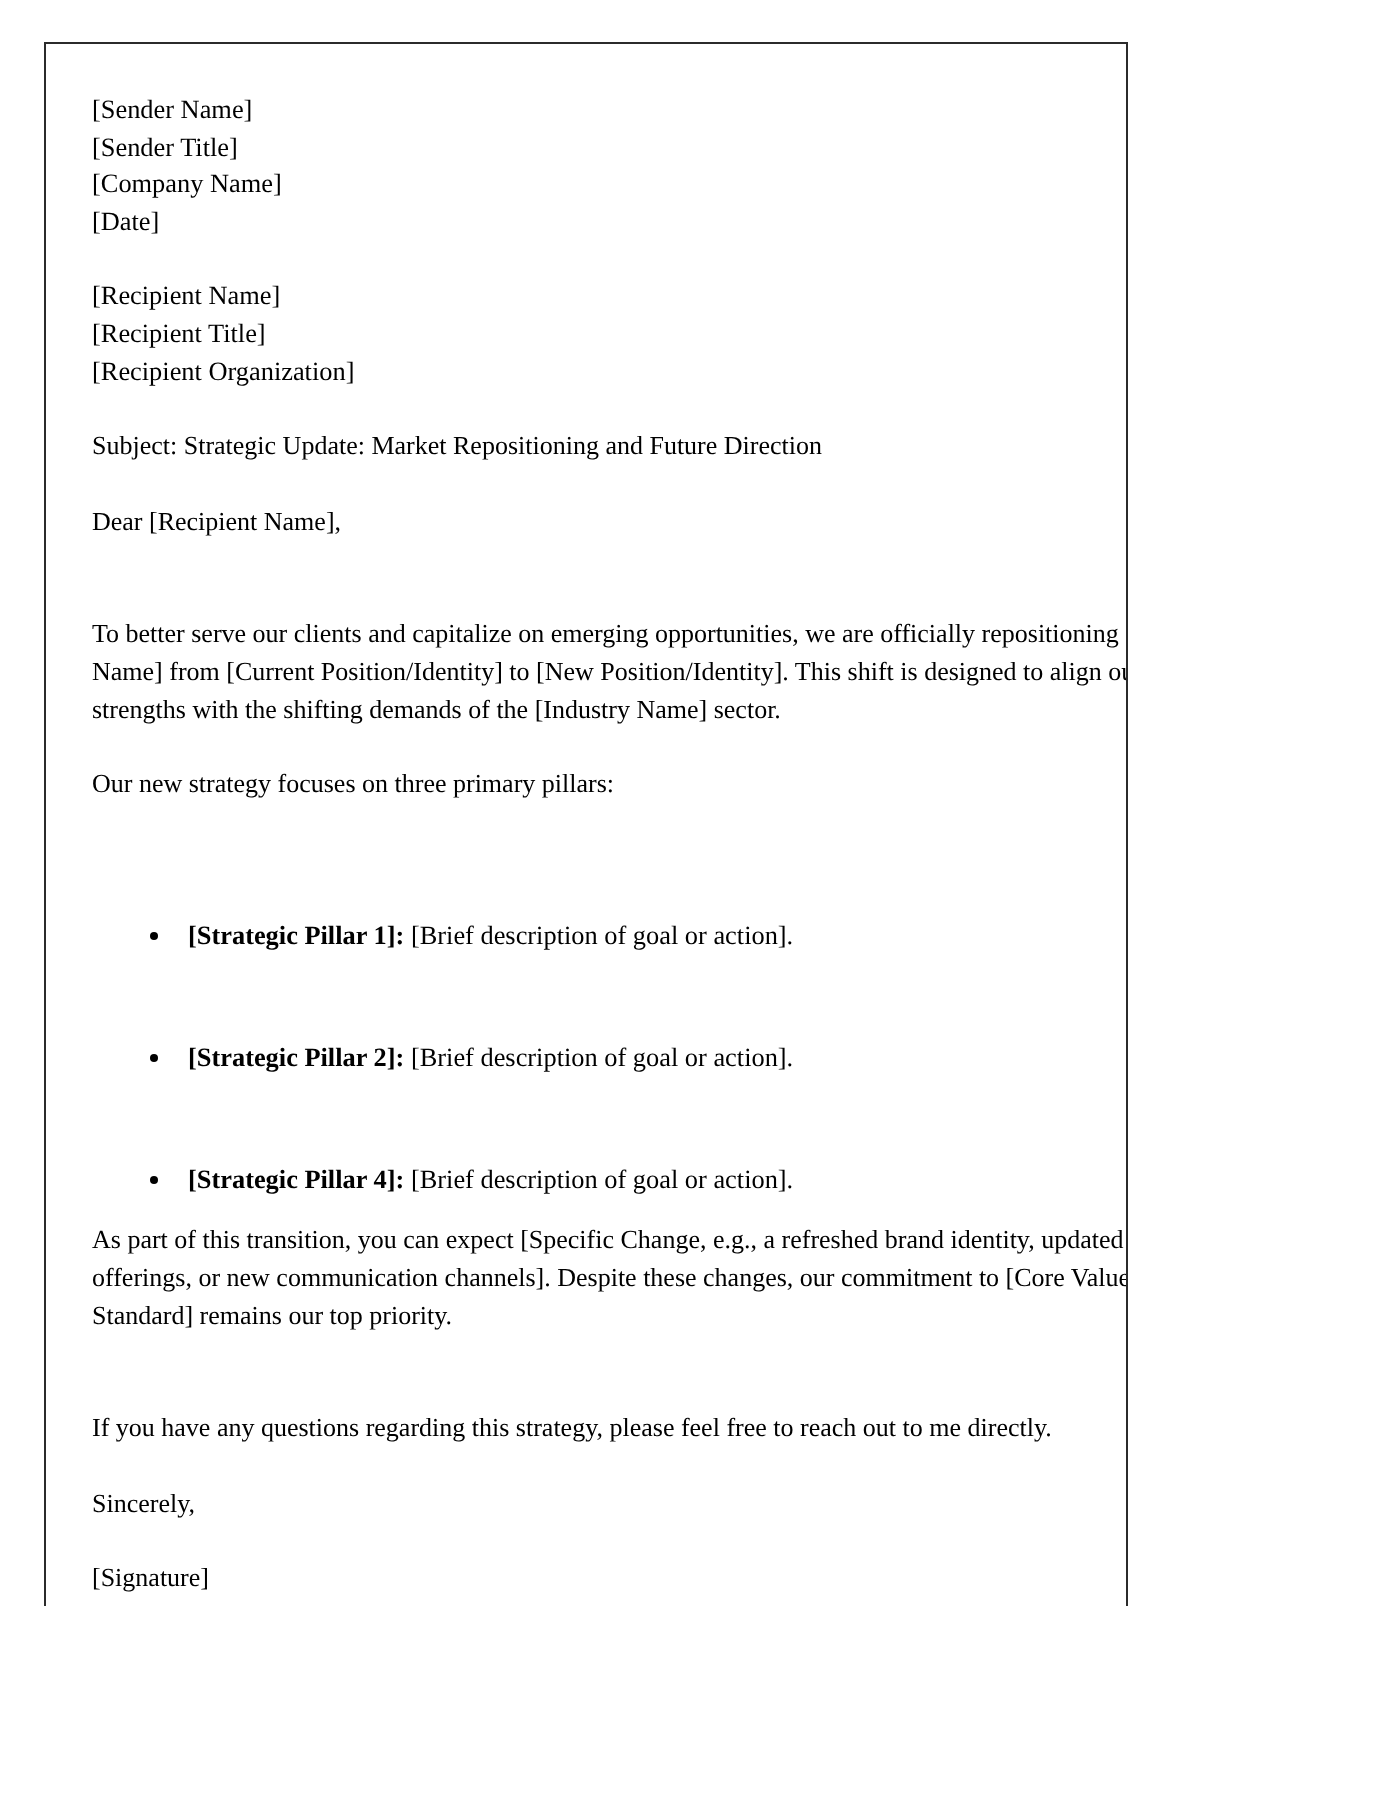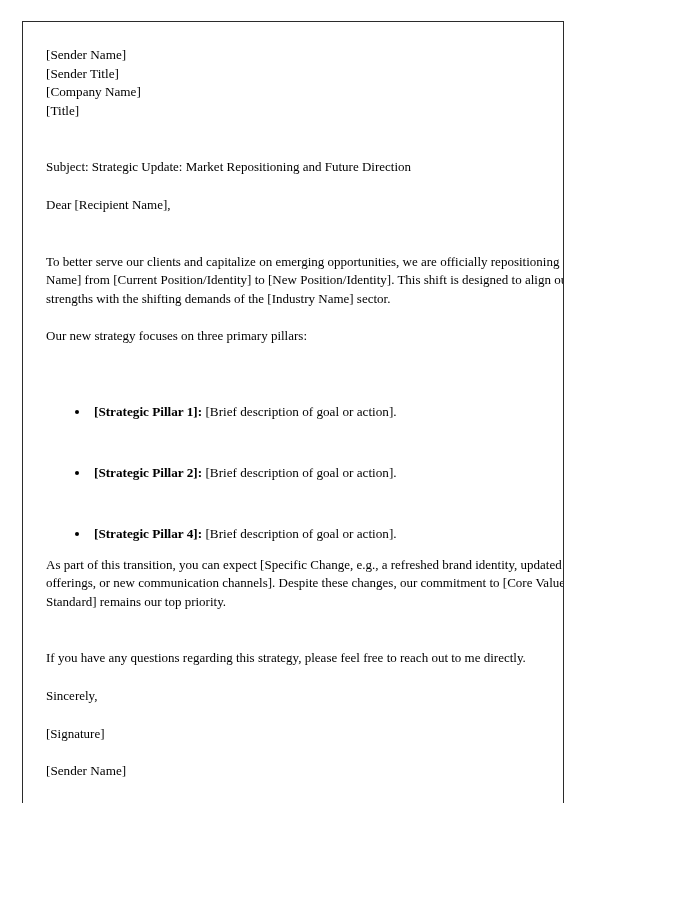--- a/index.html
+++ b/index.html
@@ -69,25 +69,30 @@
 </head>
 <body>
 
 <div class="page-frame">
   <div class="page-body">
 
     <div>
       <div class="addr-line">[Sender Name]</div>
       <div class="addr-line">[Sender Title]</div>
       <div class="addr-line">[Company Name]</div>
-      <div class="addr-line">[Title]</div>
+      <div class="addr-line">[Date]</div>
     </div>
 
     <div class="gap-addr"></div>
 
+    <div>
+      <div class="addr-line">[Recipient Name]</div>
+      <div class="addr-line">[Recipient Title]</div>
+      <div class="addr-line">[Recipient Organization]</div>
+    </div>
 
     <div class="spacer-md"></div>
 
     <div class="para">Subject: Strategic Update: Market Repositioning and Future Direction</div>
 
     <div class="spacer-md"></div>
 
     <div class="para">Dear [Recipient Name],</div>
 
     <div class="spacer-md"></div>

